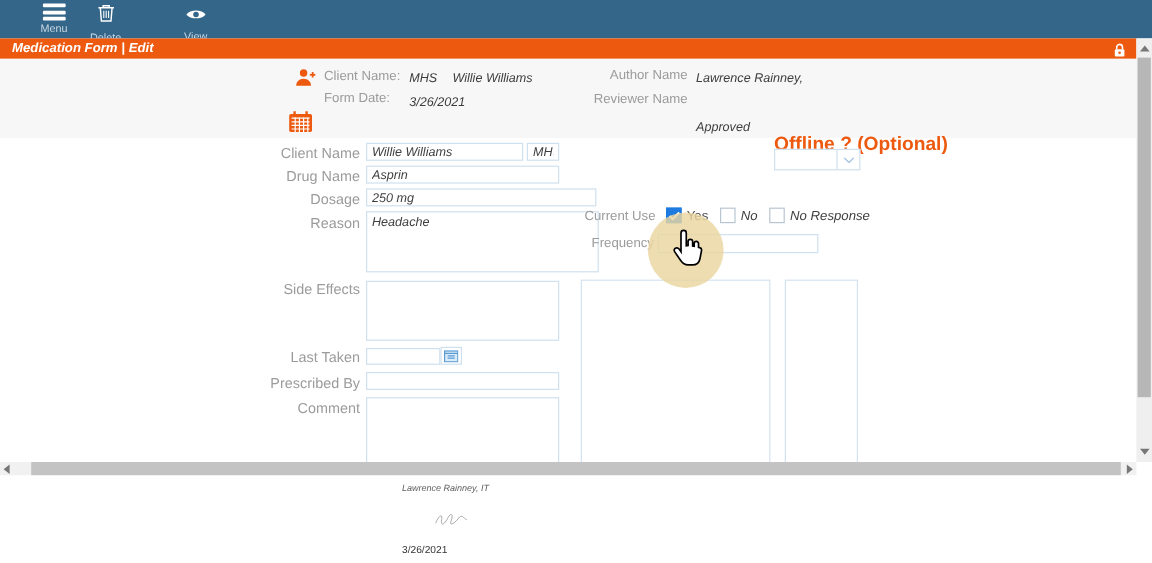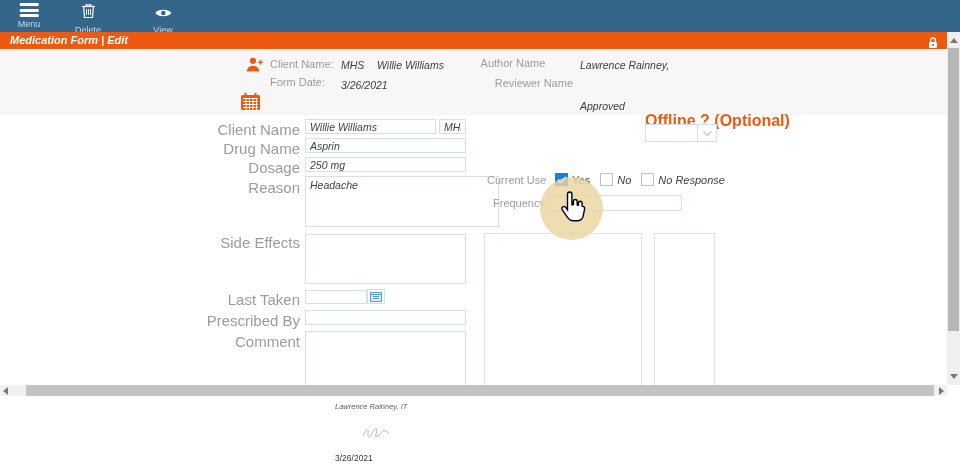--- a/index.html
+++ b/index.html
@@ -18,21 +18,21 @@
   .titlebar { position:absolute; left:0; top:32px; width:947px; height:17px; background:#ED5A0F; color:#fff; }
   .titlebar .tt { position:absolute; left:10px; top:2px; font-size:11px; font-weight:bold;font-style:italic; }
   .titlebar .lock { position:absolute; right:9px; top:3px; }
 
   
   .headstrip { position:absolute; left:0; top:49px; width:947px; height:66px; background:#f7f7f8; }
   .hlbl { position:absolute; color:#9b9b9b; font-size:11px; }
   .hval { position:absolute; color:#3d3d3d; font-size:10.5px; font-style:italic; }
 
   
-  .lbl { position:absolute; width:130px; text-align:right; color:#9b9b9b; font-size:15px; }
+  .lbl { position:absolute; width:130px; text-align:right; color:#9b9b9b; font-size:12px; }
   .inp { position:absolute; border:1px solid #cfe0ef; background:#fff; font-family:"Liberation Sans",sans-serif;
          font-size:10.5px; font-style:italic; color:#3f3f3f; padding:0 4px; outline:none; }
   .ta  { position:absolute; border:1px solid #cfe0ef; background:#fff; font-family:"Liberation Sans",sans-serif;
          font-size:10.5px; font-style:italic; color:#3f3f3f; padding:2px 4px; resize:none; outline:none; }
   .calbtn { position:absolute; width:18px; height:15px; border:1px solid #cfe0ef; background:#fff;
             display:flex; align-items:center; justify-content:center; cursor:pointer; }
 
   .offlbl { position:absolute; color:#ED5A0F; font-size:16px; font-weight:bold; }
   .combo { position:absolute; width:72px; height:18px; border:1px solid #cfe0ef; background:#fff; display:flex; cursor:pointer; }
   .combo .cfield { flex:1; }
@@ -70,21 +70,21 @@
   .sig-name { position:absolute; left:335px; top:402px; font-size:7.5px; font-style:italic; color:#5d5d5d; }
   .sig-date { position:absolute; left:335px; top:453px; font-size:8.5px; color:#333; }
   .scribble { position:absolute; left:360px; top:426px; }
 </style>
 </head>
 <body>
 
 <div id="screen">
 
   <div class="toolbar">
-    <div class="tb-item" style="left:29px;align-items:center;">
+    <div class="tb-item" style="left:45px;align-items:center;">
       <span class="hamburger">
           <i></i>
           <i></i>
           <i></i>
         </span>
       <span class="tb-label">Menu</span>
     </div>
     <div class="tb-item" style="left:88px;">
       <span>
         <svg width="15" height="16" viewBox="0 0 15 16">
@@ -135,35 +135,35 @@
         <path d="M3 6.5h15M3 9.5h15M3 12.5h15M3 15.5h15" stroke="#fff" stroke-width="1"></path>
         <path d="M6 6v12M9.5 6v12M13 6v12M16.5 6v12" stroke="#fff" stroke-width="1"></path>
         <path d="M5.5 3V.8M15.5 3V.8" stroke="#ED5A0F" stroke-width="2"></path>
       </svg>
     </span>
     <span class="hlbl" style="left:270px;top:9px;">Client Name:</span>
     <span class="hval" style="left:341px;top:10px;">MHS</span>
     <span class="hval" style="left:377px;top:10px;">Willie Williams</span>
     <span class="hlbl" style="left:270px;top:27px;">Form Date:</span>
     <span class="hval" style="left:341px;top:30px;">3/26/2021</span>
-    <span class="hlbl" style="left:453px;top:8px;width:120px;text-align:center;display:inline-block;">Author Name</span>
+    <span class="hlbl" style="left:453px;top:8px;width:120px;text-align:right;display:inline-block;">Author Name</span>
     <span class="hval" style="left:580px;top:10px;">Lawrence Rainney,</span>
     <span class="hlbl" style="left:453px;top:28px;width:120px;text-align:right;display:inline-block;">Reviewer Name</span>
     <span class="hval" style="left:580px;top:51px;">Approved</span>
   </div>
 
   <span class="lbl" style="left:170px;top:121px;">Client Name</span>
   <input class="inp" style="left: 305px; top: 119px; width: 131px; height: 15px;" value="Willie Williams">
   <input class="inp" style="left: 439px; top: 119px; width: 27px; height: 15px;" value="MHS">
 
   <span class="lbl" style="left:170px;top:140px;">Drug Name</span>
   <input class="inp" style="left: 305px; top: 138px; width: 161px; height: 15px;" value="Asprin">
 
   <span class="lbl" style="left:170px;top:159px;">Dosage</span>
-  <input class="inp" style="left: 305px; top: 157px; width: 161px; height: 15px;" value="250 mg">
+  <input class="inp" style="left: 305px; top: 157px; width: 192px; height: 15px;" value="250 mg">
 
   <span class="lbl" style="left:170px;top:179px;">Reason</span>
   <textarea class="ta" style="left: 305px; top: 176px; width: 194px; height: 51px;">Headache</textarea>
 
   <span class="lbl" style="left:170px;top:234px;">Side Effects</span>
   <textarea class="ta" style="left: 305px; top: 234px; width: 161px; height: 50px;"></textarea>
 
   <span class="lbl" style="left:170px;top:291px;">Last Taken</span>
   <input class="inp" style="left: 305px; top: 290px; width: 62px; height: 14px;" value="">
   <span class="calbtn" style="left:367px;top:289px;">

